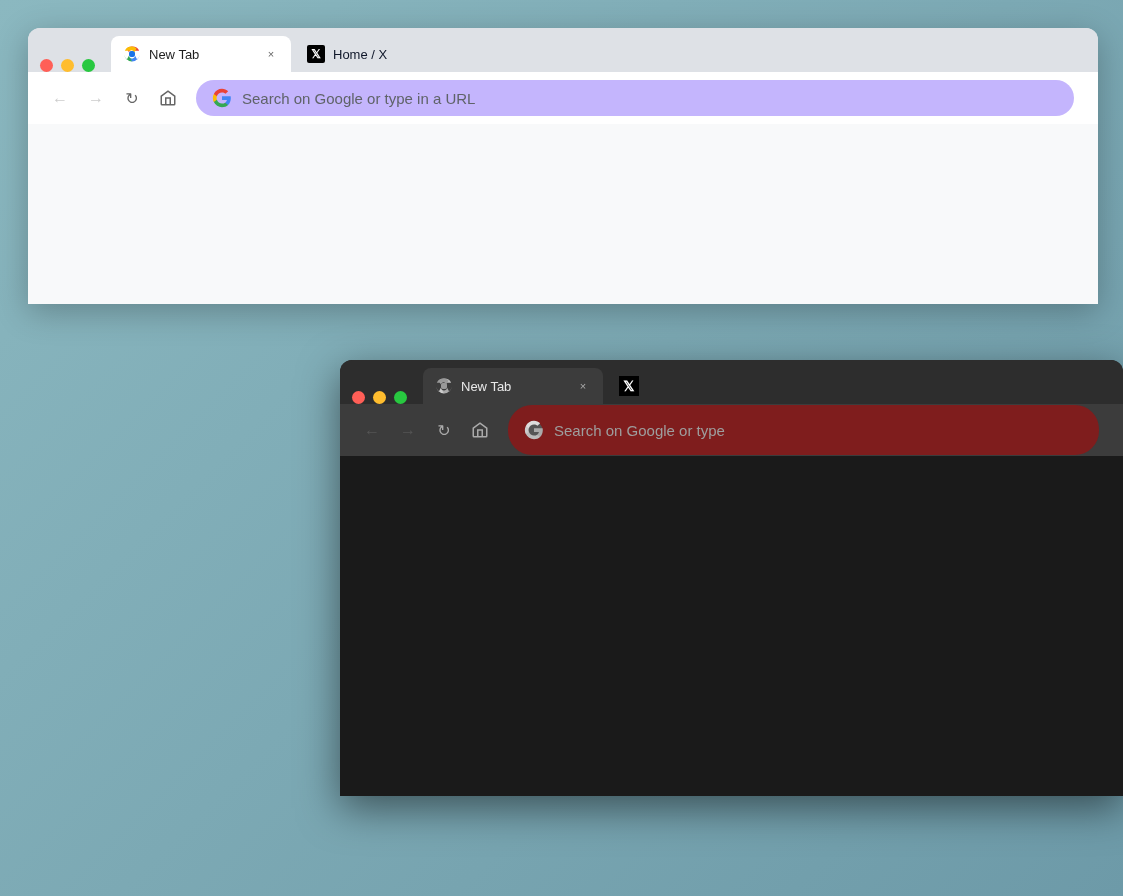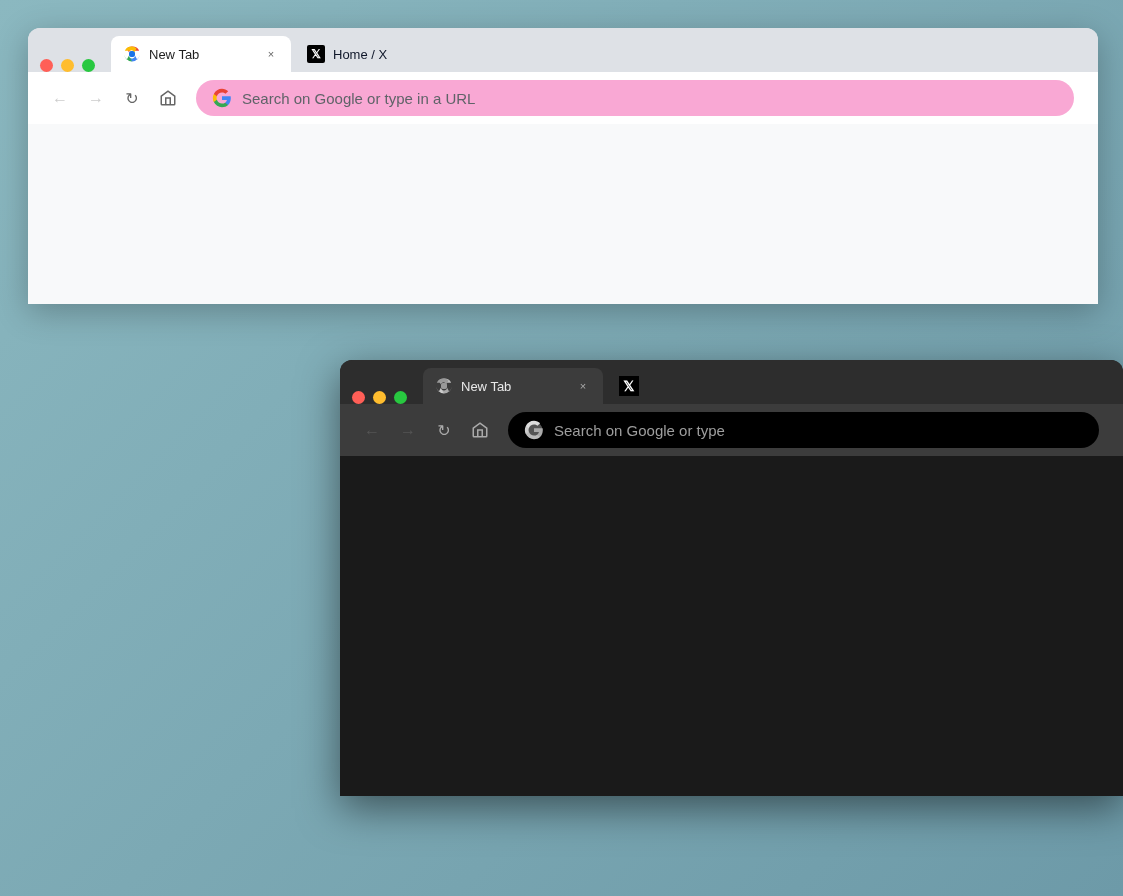--- a/index.html
+++ b/index.html
@@ -126,21 +126,21 @@
       font-size: 16px;
       user-select: none;
     }
     .nav-btn.disabled { color: #ccc; cursor: default; }
 
     .omnibox-light {
       flex: 1;
       display: flex;
       align-items: center;
       gap: 10px;
-      background: #f9a8d4;
+      background: #c4b5fd;
       border-radius: 24px;
       padding: 0 16px;
       height: 36px;
       margin: 0 8px;
       cursor: text;
     }
 
     .omnibox-placeholder {
       font-size: 15px;
       color: #5f6368;
@@ -270,24 +270,24 @@
       font-size: 16px;
     }
 
     .nav-btn-dark.disabled { color: #555; }
 
     .omnibox-dark {
       flex: 1;
       display: flex;
       align-items: center;
       gap: 10px;
-      background: #000000;
+      background: #7f1d1d;
       border-radius: 24px;
       padding: 0 16px;
-      height: 36px;
+      height: 50px;
       margin: 0 8px;
       cursor: text;
     }
 
     .omnibox-placeholder-dark {
       font-size: 15px;
       color: #9e9e9e;
     }
 
     .page-content-dark {

